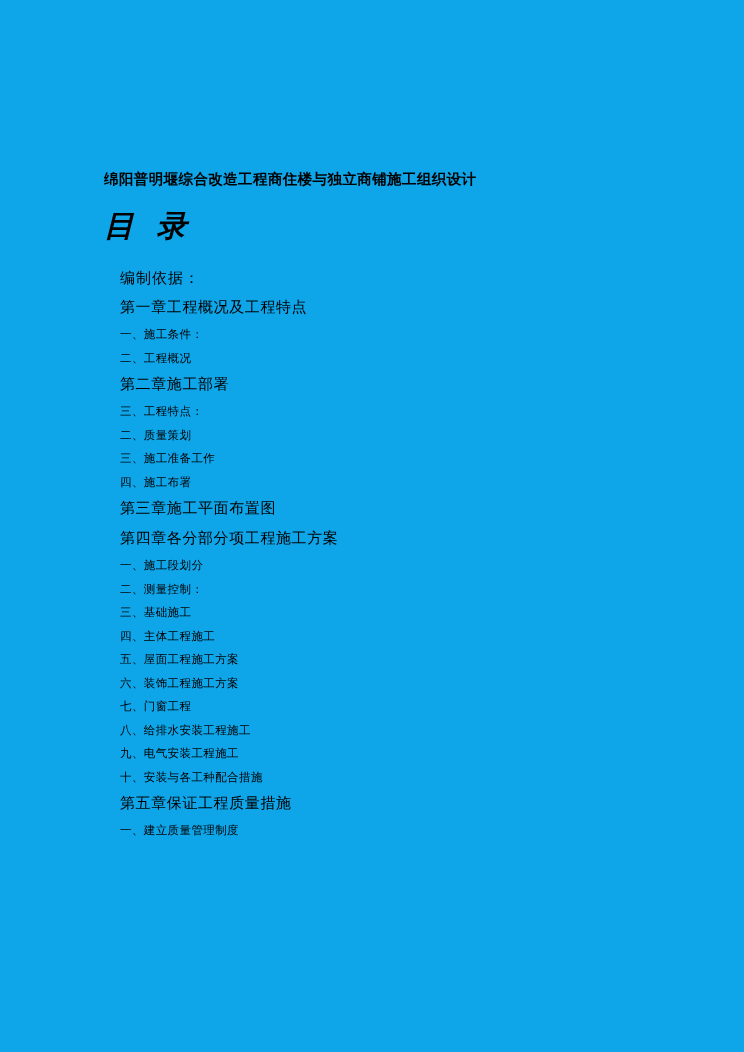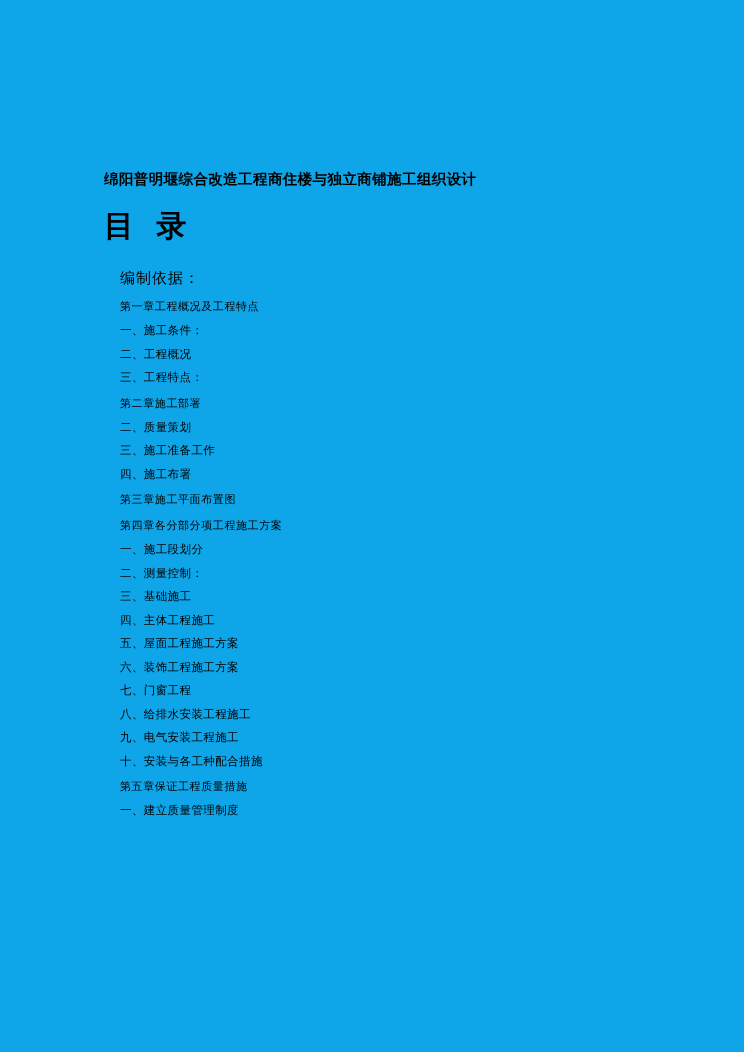--- a/index.html
+++ b/index.html
@@ -30,40 +30,42 @@
     line-height: 1.5;
     margin: 0 0 16px 0;
   }
   .toc-heading {
     font-family: "DejaVu Serif", "Liberation Serif", serif;
     font-size: 30px;
     font-weight: bold;
     letter-spacing: 6px;
     line-height: 1.35;
     margin: 0 0 18px 0;
+    font-style: italic;
   }
   .toc-list {
     list-style: none;
     margin: 16px;
     padding: 0;
   }
   .toc-item {
     line-height: 1.0;
   }
   .lvl-intro {
     font-size: 15px;
     font-weight: normal;
     letter-spacing: 1px;
     padding: 7px 0 7px 0;
   }
   .lvl-chapter {
-    font-size: 11px;
+    font-size: 15px;
     font-weight: normal;
     letter-spacing: 0.6px;
     padding: 8px 0 7px 0;
+    font-family: Liberation Mono, monospace;
   }
   .lvl-section {
     font-size: 11.5px;
     font-weight: normal;
     letter-spacing: 0.4px;
     padding: 6px 0 6px 0;
     font-family: Liberation Mono, monospace;
   }
 </style>
 </head>
@@ -73,22 +75,22 @@
 
   <div class="doc-title">绵阳普明堰综合改造工程商住楼与独立商铺施工组织设计</div>
 
   <div class="toc-heading">目 录</div>
 
   <ul class="toc-list">
     <li class="toc-item lvl-intro"><span>编制依据：</span></li>
     <li class="toc-item lvl-chapter"><span>第一章工程概况及工程特点</span></li>
     <li class="toc-item lvl-section"><span>一、施工条件：</span></li>
     <li class="toc-item lvl-section"><span>二、工程概况</span></li>
+    <li class="toc-item lvl-chapter"><span>第二章施工部署</span></li>
     <li class="toc-item lvl-section"><span>三、工程特点：</span></li>
-    <li class="toc-item lvl-chapter"><span>第二章施工部署</span></li>
     <li class="toc-item lvl-section"><span>二、质量策划</span></li>
     <li class="toc-item lvl-section"><span>三、施工准备工作</span></li>
     <li class="toc-item lvl-section"><span>四、施工布署</span></li>
     <li class="toc-item lvl-chapter"><span>第三章施工平面布置图</span></li>
     <li class="toc-item lvl-chapter"><span>第四章各分部分项工程施工方案</span></li>
     <li class="toc-item lvl-section"><span>一、施工段划分</span></li>
     <li class="toc-item lvl-section"><span>二、测量控制：</span></li>
     <li class="toc-item lvl-section"><span>三、基础施工</span></li>
     <li class="toc-item lvl-section"><span>四、主体工程施工</span></li>
     <li class="toc-item lvl-section"><span>五、屋面工程施工方案</span></li>

